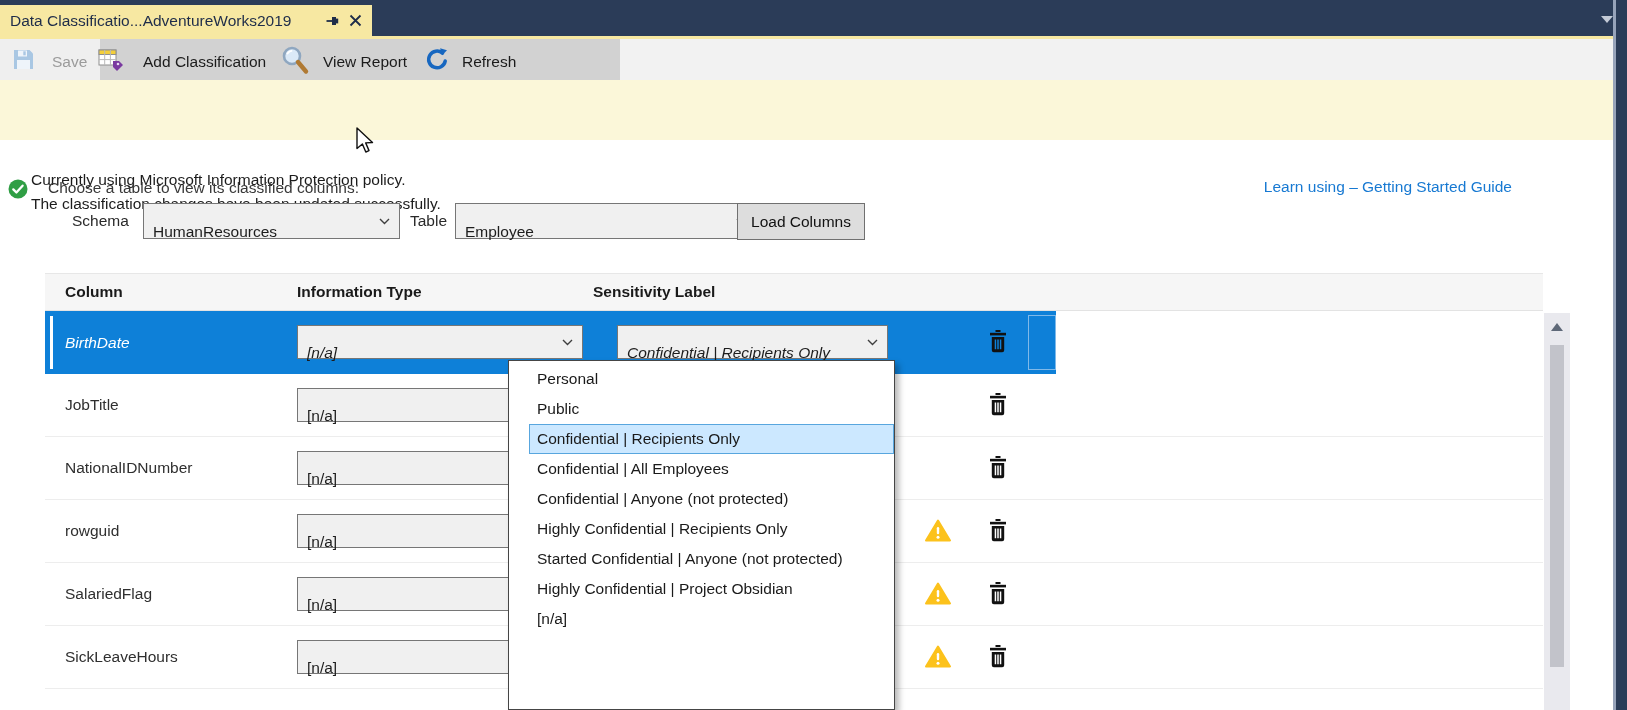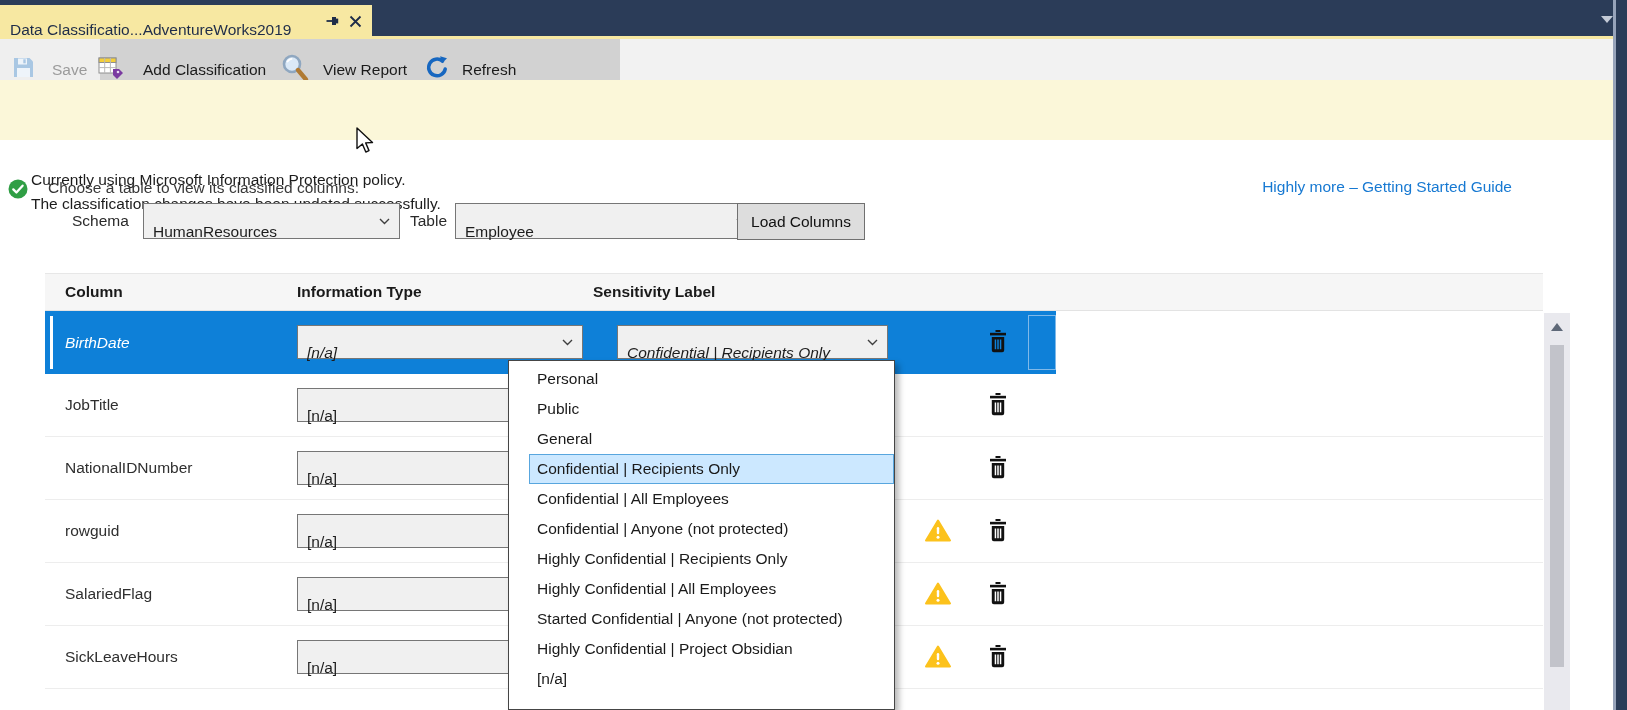--- a/index.html
+++ b/index.html
@@ -3,33 +3,33 @@
 <meta charset="utf-8">
 <style>
   * { margin:0; padding:0; box-sizing:border-box; }
   html,body { width:1627px; height:710px; overflow:hidden; background:#fff;
               font-family:"Liberation Sans", sans-serif; }
   .stage { position:relative; width:1627px; height:710px; background:#fff; overflow:hidden; }
 
   
   .titlebar { position:absolute; left:0; top:0; width:1627px; height:36px; background:#2b3c58; }
   .tab { position:absolute; left:0; top:5px; width:372px; height:31px; background:#f7e8a2;
-         display:flex; padding:16px 10px; gap:9px; }
+         display:flex; align-items:center; padding:4px 10px; gap:9px; }
   .tab-title { font-size:15.5px; color:#1e2c49; white-space:nowrap; flex:1; }
   .tab-icon { display:flex; align-items:center; }
   .title-caret { position:absolute; right:14px; top:16px; width:0; height:0;
                  border-left:6px solid transparent; border-right:6px solid transparent;
                  border-top:7px solid #c3cad6; }
   .yellow-line { position:absolute; left:0; top:36px; width:1627px; height:3px; background:#f7e8a2; }
 
   
   .toolbar { position:absolute; left:0; top:39px; width:1616px; height:41px; background:#f2f2f2; }
   .toolbar-gray { position:absolute; left:0; top:0; width:620px; height:41px; background:#d2d2d2; }
   .save-group { position:absolute; left:0; top:0; width:100px; height:41px; background:#efefef; }
-  .tb-item { position:absolute; top:16px; height:29px; display:flex; align-items:center; gap:0; }
+  .tb-item { position:absolute; top:8px; height:29px; display:flex; align-items:center; gap:0; }
   .tb-label { font-size:15.5px; color:#1b1b1b; white-space:nowrap; }
   .tb-label.disabled { color:#9b9b9b; }
 
   
   .banner { position:absolute; left:0; top:80px; width:1616px; height:60px; background:#fbf7d9; }
   .banner-check { position:absolute; left:8px; top:99px; }
   .banner-text { position:absolute; left:31px; top:88px; font-size:15.5px; color:#1c1c1c; line-height:24px; }
 
   
   .cursor { position:absolute; left:352px; top:126px; z-index:9; }
@@ -188,21 +188,21 @@
     </div>
   </div>
 
   <span class="cursor">
     <svg width="24" height="28" viewBox="0 0 24 28">
       <path d="M5 2 L5 22.5 L10.4 18 L13.8 26 L17 24.6 L13.7 16.9 L20.5 16.5 Z" fill="#fff" stroke="#111" stroke-width="1.4" stroke-linejoin="round"></path>
     </svg>
   </span>
 
   <div class="choose-label">Choose a table to view its classified columns:</div>
-  <a class="learn-link" href="#">Highly more – Getting Started Guide</a>
+  <a class="learn-link" href="#">Learn using – Getting Started Guide</a>
 
   <span class="ctl-label" style="left:72px; top:212px;">Schema</span>
   <div class="combo schema-combo">
     <span class="combo-text">HumanResources</span>
     <span class="chev">
       <svg width="11" height="7" viewBox="0 0 11 7">
           <path d="M1 1 L5.5 5.5 L10 1" stroke="#3f3f3f" stroke-width="1.4" fill="none"></path>
         </svg>
     </span>
   </div>
@@ -395,31 +395,29 @@
 
   </div>
 </div>
   </div>
 
   <div class="list">
   <div class="list-item">Personal</div>
 
   <div class="list-item">Public</div>
 
-  <div class="list-item">General</div>
 
   <div class="list-item highlight">Confidential | Recipients Only</div>
 
   <div class="list-item">Confidential | All Employees</div>
 
   <div class="list-item">Confidential | Anyone (not protected)</div>
 
   <div class="list-item">Highly Confidential | Recipients Only</div>
 
-  <div class="list-item">Highly Confidential | All Employees</div>
 
   <div class="list-item">Started Confidential | Anyone (not protected)</div>
 
   <div class="list-item">Highly Confidential | Project Obsidian</div>
 
   <div class="list-item">[n/a]</div>
 </div>
 
   <div class="scrollbar">
     <span class="sb-arrow"></span>

